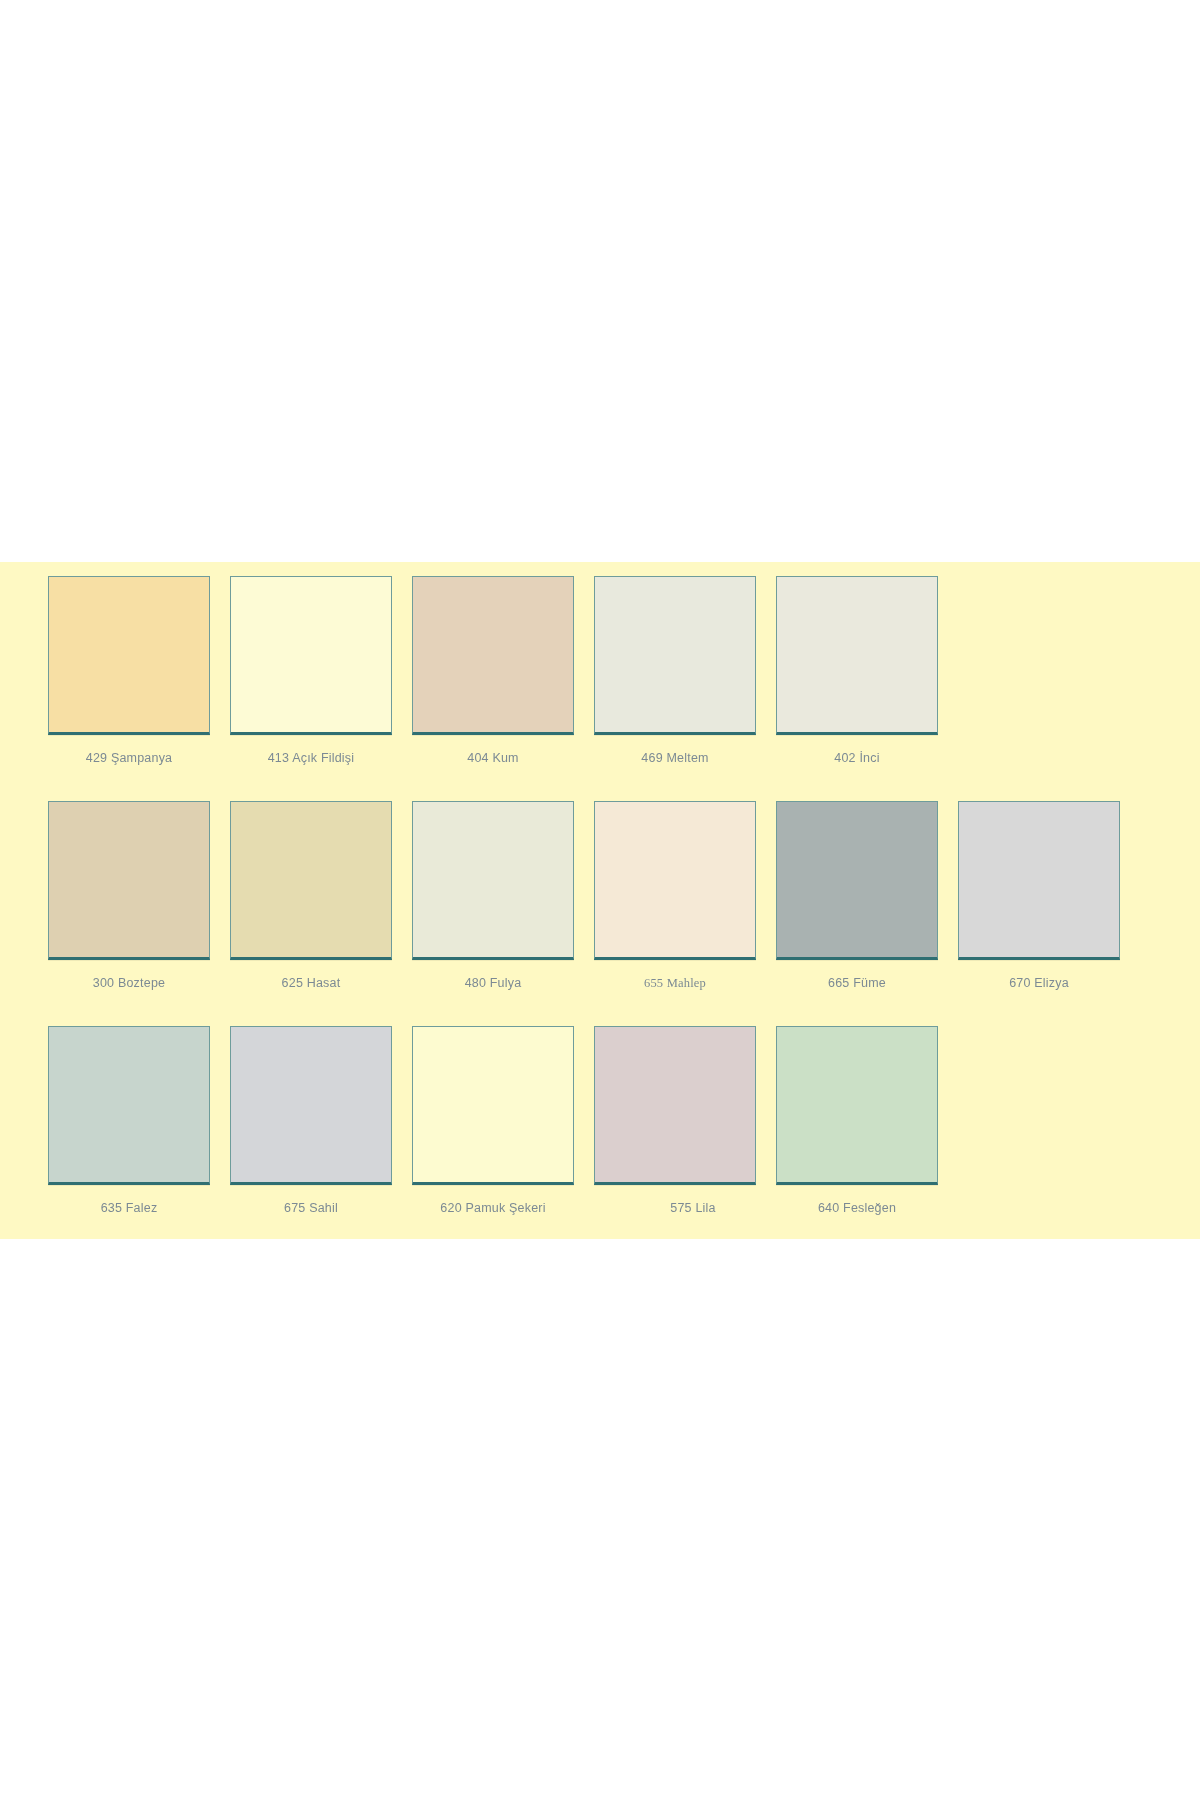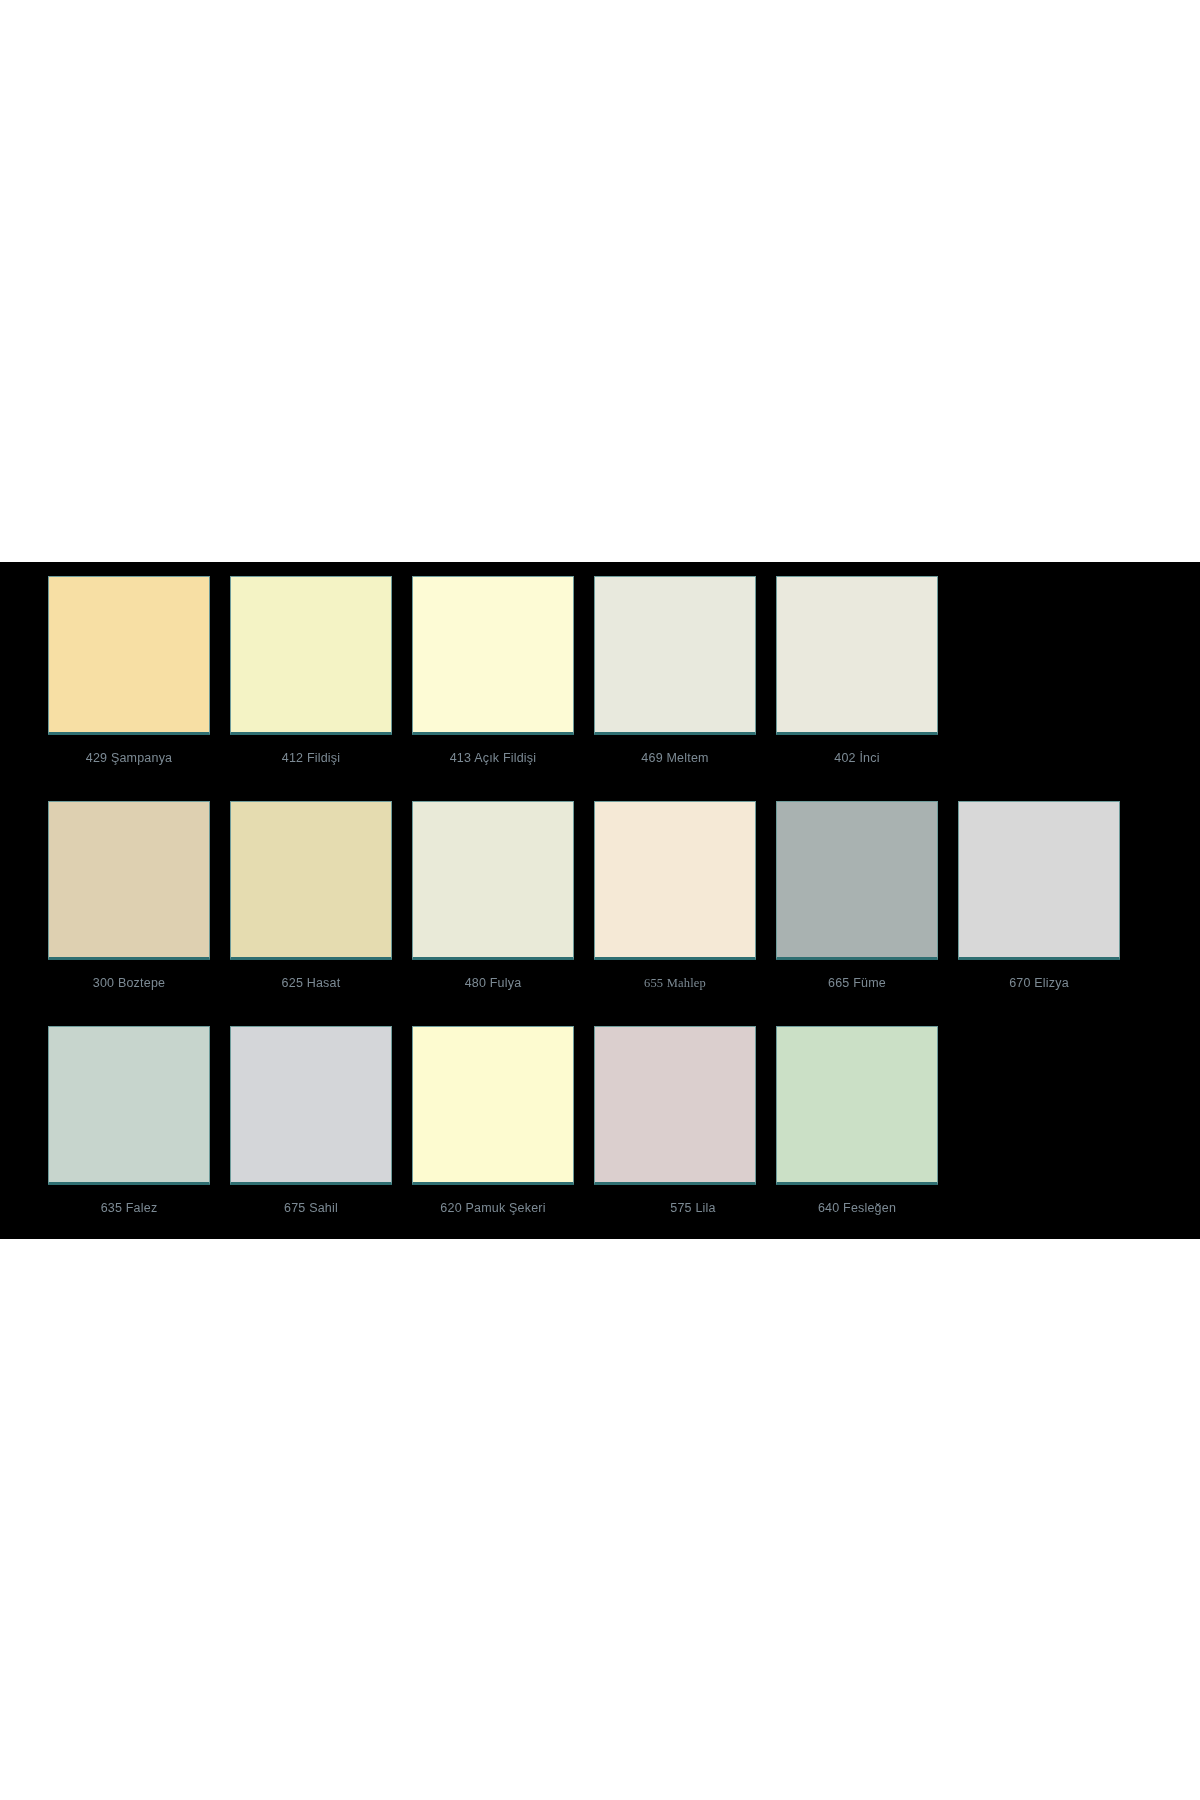--- a/index.html
+++ b/index.html
@@ -81,34 +81,34 @@
   }
 
   .row-gap {
     height: 22px;
   }
 </style>
 </head>
 <body>
 
 <div id="palette-page" style="background-color: rgb(255, 255, 255);">
-  <div id="palette-board" style="background-color: #000000;">
+  <div id="palette-board" style="background-color: #fef9c3;">
 
     <div class="swatch-row">
       <div class="swatch-cell">
         <div class="swatch-chip" style="background-color: rgb(247, 223, 164); border-color: rgb(110, 156, 155) rgb(110, 156, 155) rgb(47, 111, 114);"></div>
         <div class="swatch-label" style="color: rgb(124, 138, 148);">429 Şampanya</div>
       </div>
       <div class="swatch-cell">
-        <div class="swatch-chip" style="background-color: rgb(244, 243, 197); border-color: rgb(110, 156, 155) rgb(110, 156, 155) rgb(47, 111, 114);"></div>
-        <div class="swatch-label" style="color: rgb(124, 138, 148);">412 Fildişi</div>
+        <div class="swatch-chip" style="background-color: rgb(253, 251, 213); border-color: rgb(110, 156, 155) rgb(110, 156, 155) rgb(47, 111, 114);"></div>
+        <div class="swatch-label" style="color: rgb(124, 138, 148);">413 Açık Fildişi</div>
       </div>
       <div class="swatch-cell">
-        <div class="swatch-chip" style="background-color: rgb(253, 251, 213); border-color: rgb(110, 156, 155) rgb(110, 156, 155) rgb(47, 111, 114);"></div>
-        <div class="swatch-label" style="color: rgb(124, 138, 148);">413 Açık Fildişi</div>
+        <div class="swatch-chip" style="background-color: rgb(228, 210, 186); border-color: rgb(110, 156, 155) rgb(110, 156, 155) rgb(47, 111, 114);"></div>
+        <div class="swatch-label" style="color: rgb(124, 138, 148);">404 Kum</div>
       </div>
       <div class="swatch-cell">
         <div class="swatch-chip" style="background-color: rgb(232, 233, 221); border-color: rgb(110, 156, 155) rgb(110, 156, 155) rgb(47, 111, 114);"></div>
         <div class="swatch-label" style="color: rgb(124, 138, 148);">469 Meltem</div>
       </div>
       <div class="swatch-cell">
         <div class="swatch-chip" style="background-color: rgb(234, 233, 221); border-color: rgb(110, 156, 155) rgb(110, 156, 155) rgb(47, 111, 114);"></div>
         <div class="swatch-label" style="color: rgb(124, 138, 148);">402 İnci</div>
       </div>
     </div>

